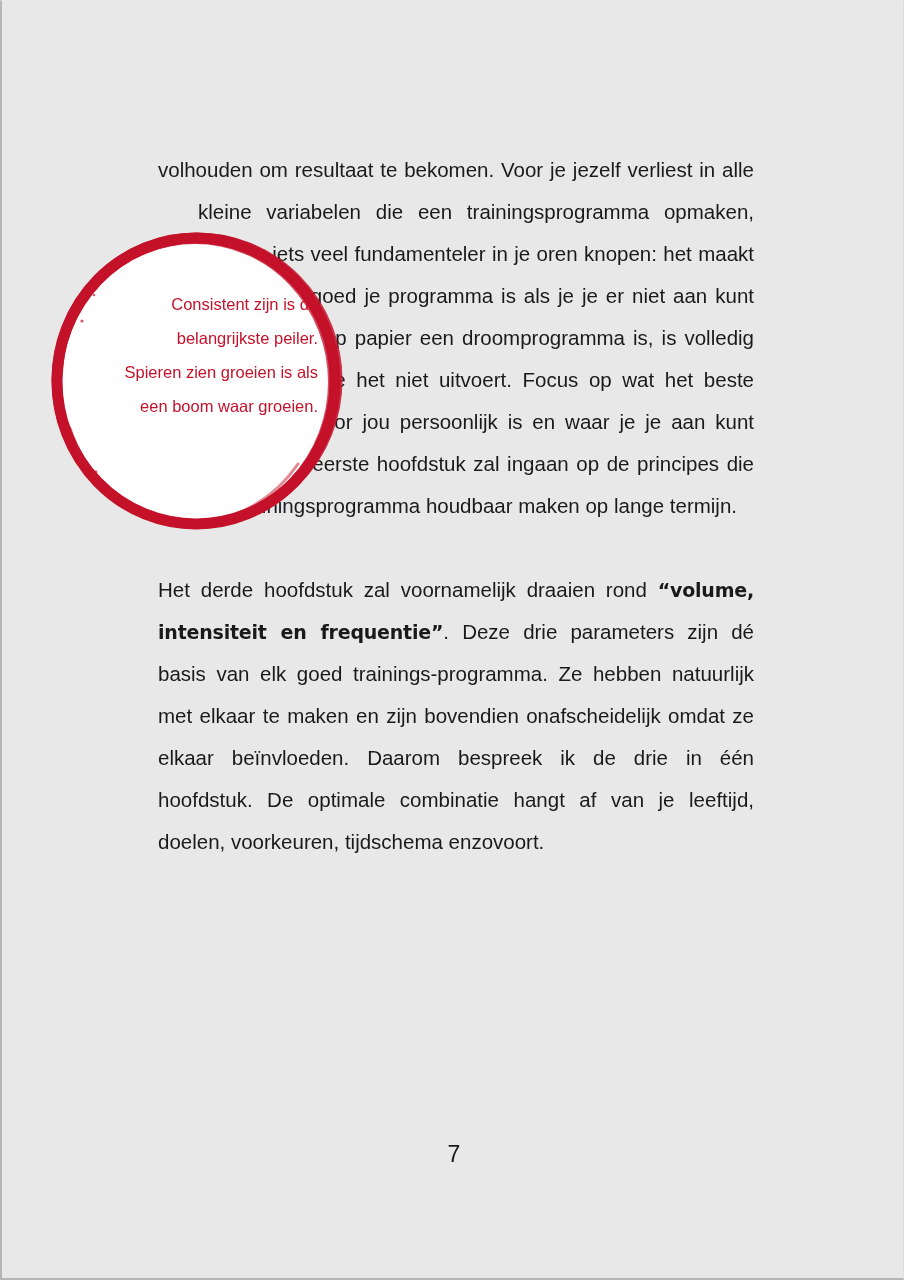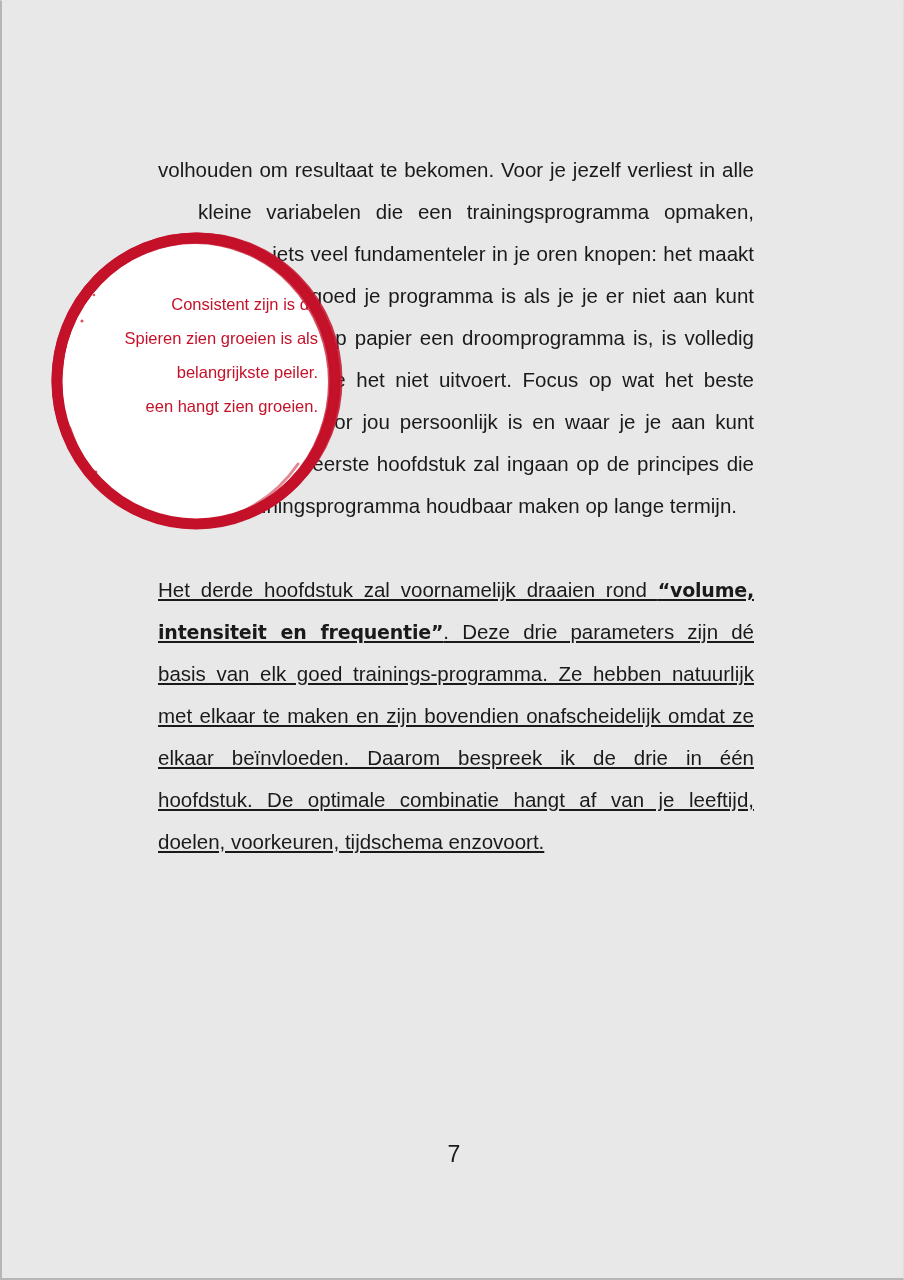--- a/index.html
+++ b/index.html
@@ -43,21 +43,20 @@
     font-size: 20.5px;
     line-height: 42px;
     color: #1a1a1a;
     letter-spacing: 0px;
   }
   .para.first-indent {
     
   }
   .para + .para {
     margin-top: 42px;
-    text-decoration: underline;
   }
 
   
   #circle-float {
     float: left;
     width: 196px;
     height: 380px;
     margin-left: -156px;
     margin-top: 42px;
     shape-outside: circle(50%);
@@ -157,21 +156,21 @@
         <circle cx="258" cy="243" r="1.6"></circle>
         <circle cx="196" cy="291" r="1.4"></circle>
         <circle cx="116" cy="292" r="1.5"></circle>
         <circle cx="50" cy="243" r="1.4"></circle>
         <circle cx="16" cy="176" r="1.5"></circle>
       </g>
     </svg>
 
     <div id="stamp-text">
       <span class="sline">Consistent zijn is dé</span>
+      <span class="sline">belangrijkste peiler.</span>
       <span class="sline">Spieren zien groeien is als</span>
-      <span class="sline">belangrijkste peiler.</span>
-      <span class="sline">een hangt zien groeien.</span>
+      <span class="sline">een boom waar groeien.</span>
     </div>
   </div>
 
   <div id="page-number">7</div>
 
 </div>
 
 </body></html>

